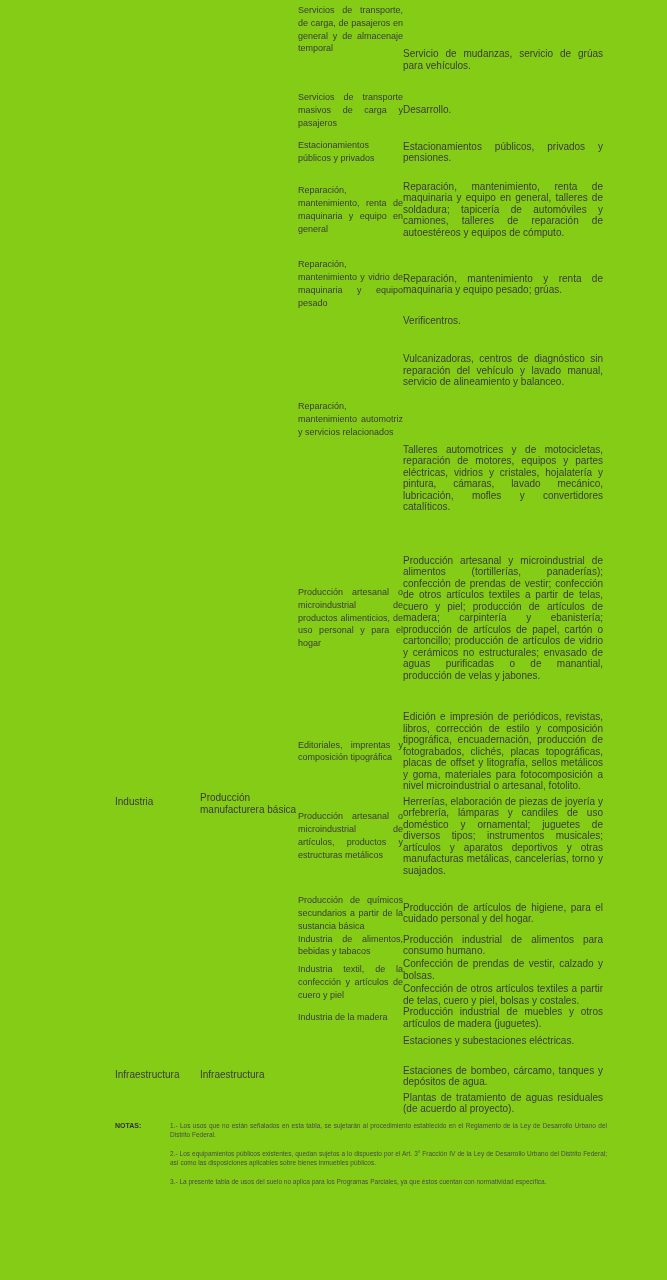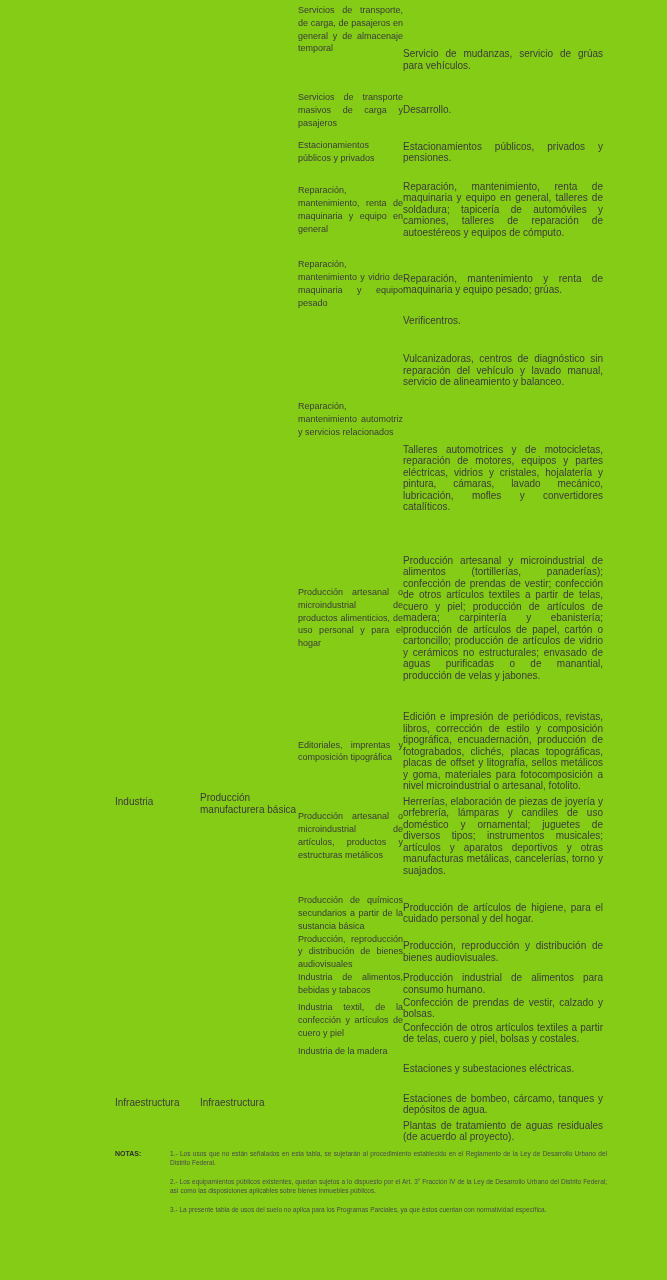--- a/index.html
+++ b/index.html
@@ -136,46 +136,41 @@
         <div class="c1"></div>
         <div class="c2"></div>
         <div class="c3">Producción de químicos secundarios a partir de la sustancia básica</div>
         <div class="c4">
           <p>Producción de artículos de higiene, para el cuidado personal y del hogar.</p>
         </div>
       </div>
       <div class="row" style="margin-top: 0px;">
         <div class="c1"></div>
         <div class="c2"></div>
-        <div class="c3">Producción, reproducción y distribución de bienes audiovisuales</div>
-        <div class="c4">
-          <p>Producción, reproducción y distribución de bienes audiovisuales.</p>
-        </div>
-      </div>
-      <div class="row" style="margin-top: 0px;">
-        <div class="c1"></div>
-        <div class="c2"></div>
         <div class="c3">Industria de alimentos, bebidas y tabacos</div>
         <div class="c4">
           <p>Producción industrial de alimentos para consumo humano.</p>
         </div>
       </div>
       <div class="row" style="margin-top: 0px;">
         <div class="c1"></div>
         <div class="c2"></div>
         <div class="c3">Industria textil, de la confección y artículos de cuero y piel</div>
         <div class="c4">
           <p>Confección de prendas de vestir, calzado y bolsas.</p>
           <p style="margin-top: 2px;">Confección de otros artículos textiles a partir de telas, cuero y piel, bolsas y costales.</p>
         </div>
       </div>
       <div class="row" style="margin-top: 0px;">
         <div class="c1"></div>
         <div class="c2"></div>
         <div class="c3">Industria de la madera</div>
+        <div class="c4">
+          <p>Producción industrial de muebles  y otros artículos de madera (juguetes).</p>
+        </div>
       </div>
       <div class="row" style="margin-top: 6px;">
         <div class="c1">Infraestructura</div>
         <div class="c2">Infraestructura</div>
         <div class="c3"></div>
         <div class="c4">
           <p>Estaciones y subestaciones eléctricas.</p>
           <p style="margin-top: 18px;">Estaciones de bombeo, cárcamo, tanques y depósitos de agua.</p>
           <p style="margin-top: 4px;">Plantas de tratamiento de aguas residuales (de acuerdo al proyecto).</p>
         </div>

